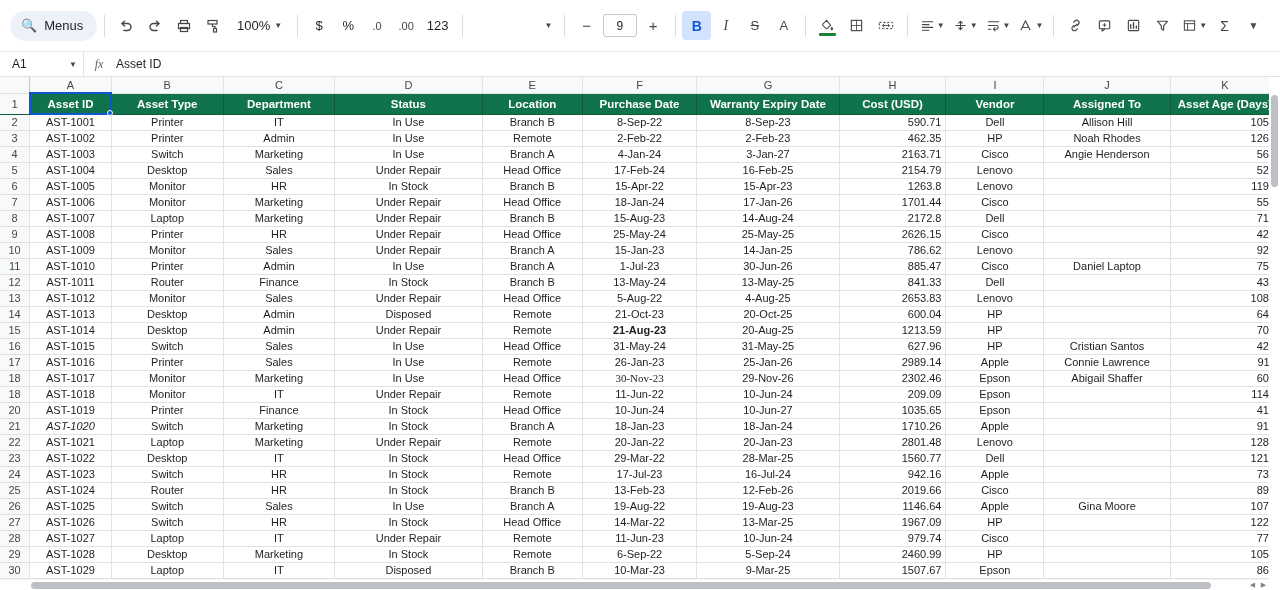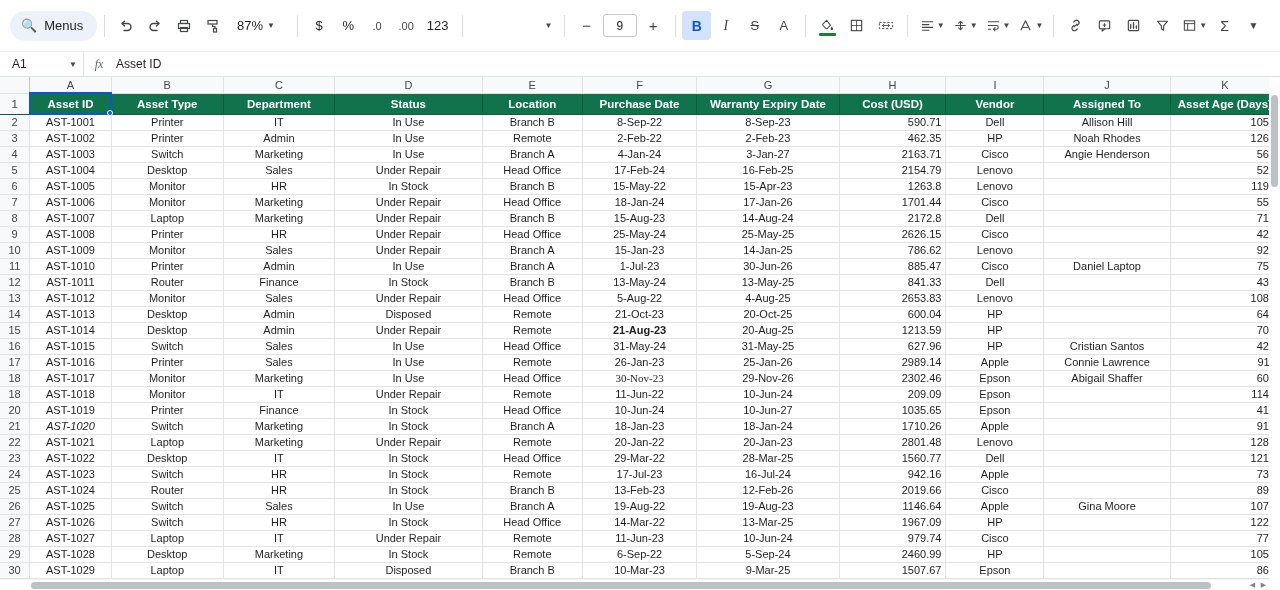--- a/index.html
+++ b/index.html
@@ -249,21 +249,21 @@
   </div>
   <div class="tb-btn">
     <svg width="16" height="16" viewBox="0 0 16 16">
       <rect x="3" y="2.5" width="9" height="3.5" fill="none" stroke="#444746" stroke-width="1.2"></rect>
       <path d="M7.5 6v2.5h2.5v2" fill="none" stroke="#444746" stroke-width="1.2"></path>
       <rect x="8.5" y="10.5" width="3" height="3.5" fill="none" stroke="#444746" stroke-width="1.2"></rect>
     </svg>
   </div>
 
   <div class="tb-zoom">
-    <span>87%</span>
+    <span>100%</span>
     <span class="caret">▼</span>
   </div>
 
   <div class="tb-sep"></div>
 
   <div class="tb-btn">
     <span class="tb-text">$</span>
   </div>
   <div class="tb-btn">
     <span class="tb-text">%</span>
@@ -501,21 +501,21 @@
           <td class="c-center" style="width: 131px;"></td>
           <td class="c-right" style="width: 110px;">524</td>
         </tr>
         <tr>
           <td class="rowhead">6</td>
           <td class="c-center" style="width: 85px;">AST-1005</td>
           <td class="c-center" style="width: 118px;">Monitor</td>
           <td class="c-center" style="width: 117px;">HR</td>
           <td class="c-center" style="width: 158px;">In Stock</td>
           <td class="c-center" style="width: 105px;">Branch B</td>
-          <td class="c-center" style="width: 118px;">15-May-22</td>
+          <td class="c-center" style="width: 118px;">15-Apr-22</td>
           <td class="c-center" style="width: 145px;">15-Apr-23</td>
           <td class="c-right" style="width: 110px;">1263.8</td>
           <td class="c-center" style="width: 105px;">Lenovo</td>
           <td class="c-center" style="width: 131px;"></td>
           <td class="c-right" style="width: 110px;">1197</td>
         </tr>
         <tr>
           <td class="rowhead">7</td>
           <td class="c-center" style="width: 85px;">AST-1006</td>
           <td class="c-center" style="width: 118px;">Monitor</td>

